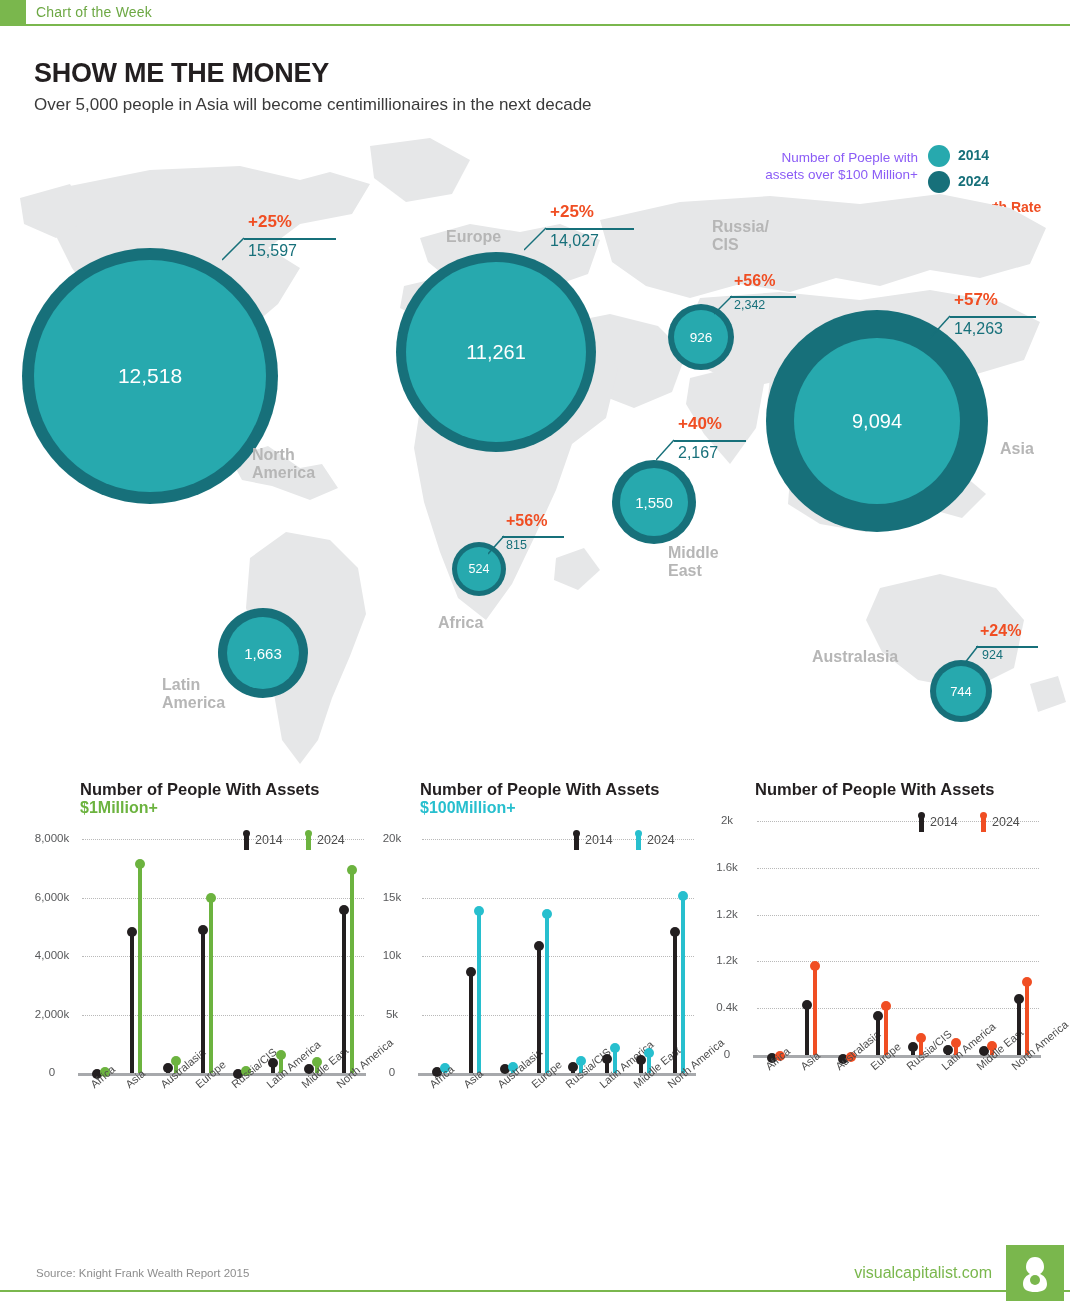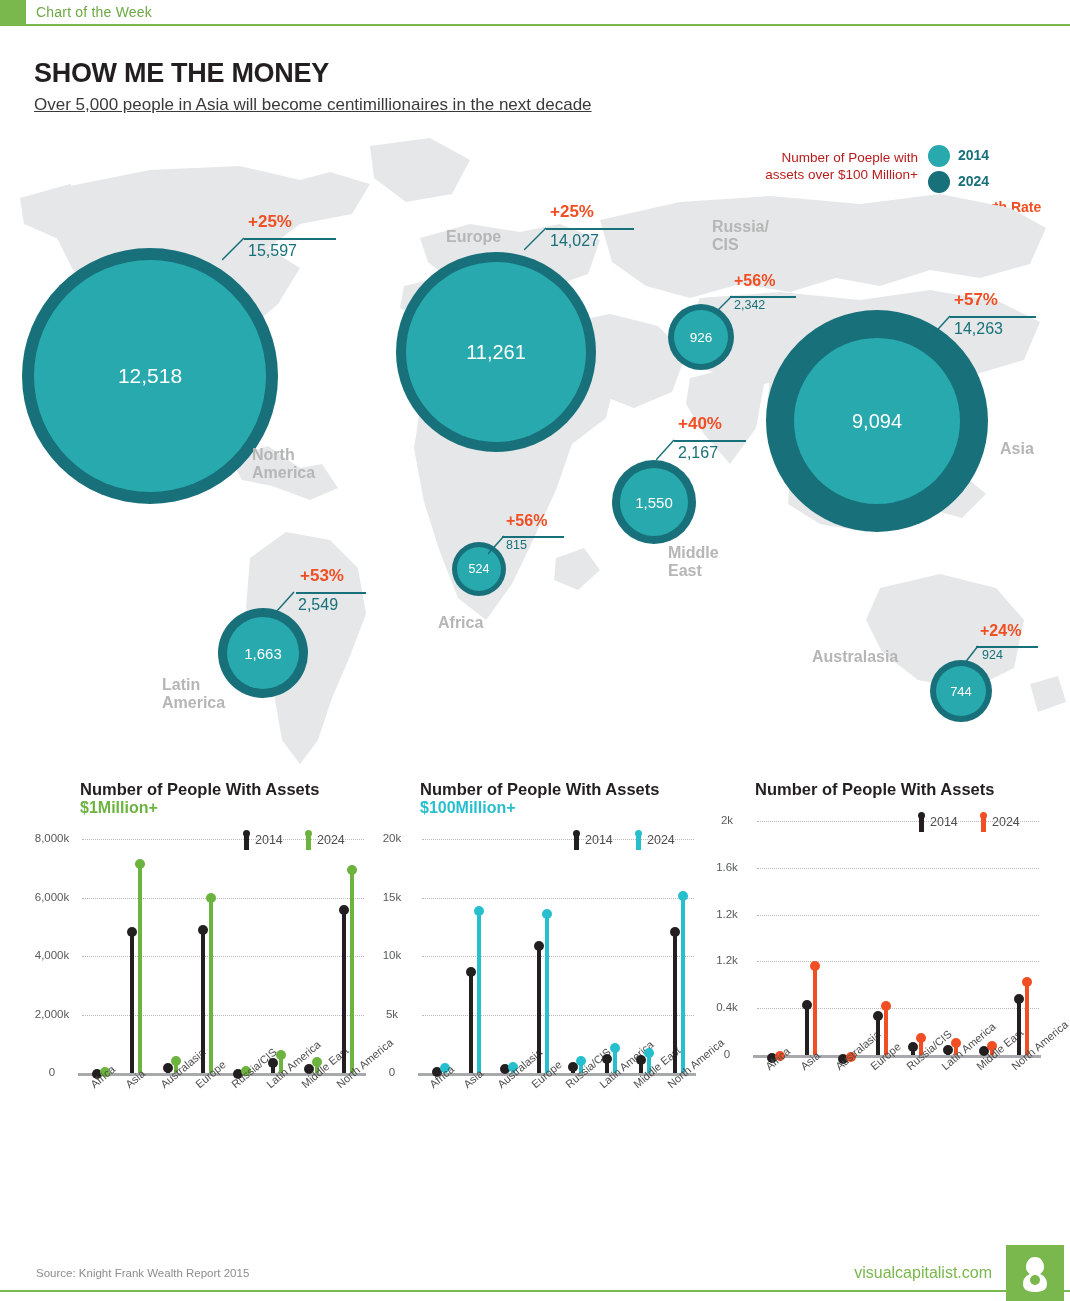--- a/index.html
+++ b/index.html
@@ -27,28 +27,28 @@
   }
 
   
   #title {
     position: absolute; top: 58px; left: 34px;
     font-size: 27px; font-weight: bold; color: #231f20;
     letter-spacing: -0.3px;
   }
   #subtitle {
     position: absolute; top: 95px; left: 34px;
-    font-size: 17px; color: #3a3a3a; font-weight: 400; text-decoration: underline;
+    font-size: 17px; color: #3a3a3a; font-weight: 400;
   }
 
   
   #legend { position: absolute; top: 145px; left: 758px; width: 300px; height: 76px; }
   #legend-text {
     position: absolute; top: 4px; left: 0; width: 160px;
-    text-align: right; font-size: 13.5px; color: #b91c1c; line-height: 17px;
+    text-align: right; font-size: 13.5px; color: #8b5cf6; line-height: 17px;
   }
   .legend-dot { position: absolute; border-radius: 50%; }
   #legend-dot-2014 { left: 170px; top: 0px;  width: 22px; height: 22px; background: #27a9ae; }
   #legend-dot-2024 { left: 170px; top: 26px; width: 22px; height: 22px; background: #17707a; }
   #legend-2014 { position: absolute; left: 200px; top: 2px;  font-size: 14px; font-weight: bold; color: #17707a; }
   #legend-2024 { position: absolute; left: 200px; top: 28px; font-size: 14px; font-weight: bold; color: #17707a; }
   #legend-pct-sym { position: absolute; left: 172px; top: 54px; font-size: 14px; font-weight: bold; color: #f04e23; }
   #legend-pct-lbl { position: absolute; left: 200px; top: 54px; font-size: 14px; font-weight: bold; color: #f04e23; }
 
   
@@ -306,28 +306,20 @@
   </div>
 
   <div class="bubble" style="left:218px; top:480px; width:90px; height:90px;">
     <div class="bubble-inner" style="left:9px; top:9px; width:72px; height:72px; font-size:15px;">
       <span>1,663</span>
     </div>
   </div>
   <div class="region-name" style="left:162px; top:548px;">
     <div>Latin</div>
     <div>America</div>
-  </div>
-  <div class="callout" style="left:288px; top:438px; width:120px; height:66px;">
-    <div class="pct" style="left:12px; top:0px;">+53%</div>
-    <div class="rule" style="left:8px; top:26px; width:70px;"></div>
-    <svg class="lead" width="26" height="28" style="left:-12px; top:24px;">
-      <line x1="0" y1="22" x2="18" y2="2" stroke="#17707a" stroke-width="1.5"></line>
-    </svg>
-    <div class="val" style="left:10px; top:30px;">2,549</div>
   </div>
 
   <div class="bubble" style="left:930px; top:532px; width:62px; height:62px;">
     <div class="bubble-inner" style="left:6px; top:6px; width:50px; height:50px; font-size:13px;">
       <span>744</span>
     </div>
   </div>
   <div class="region-name" style="left:812px; top:520px;">
     <div>Australasia</div>
   </div>

